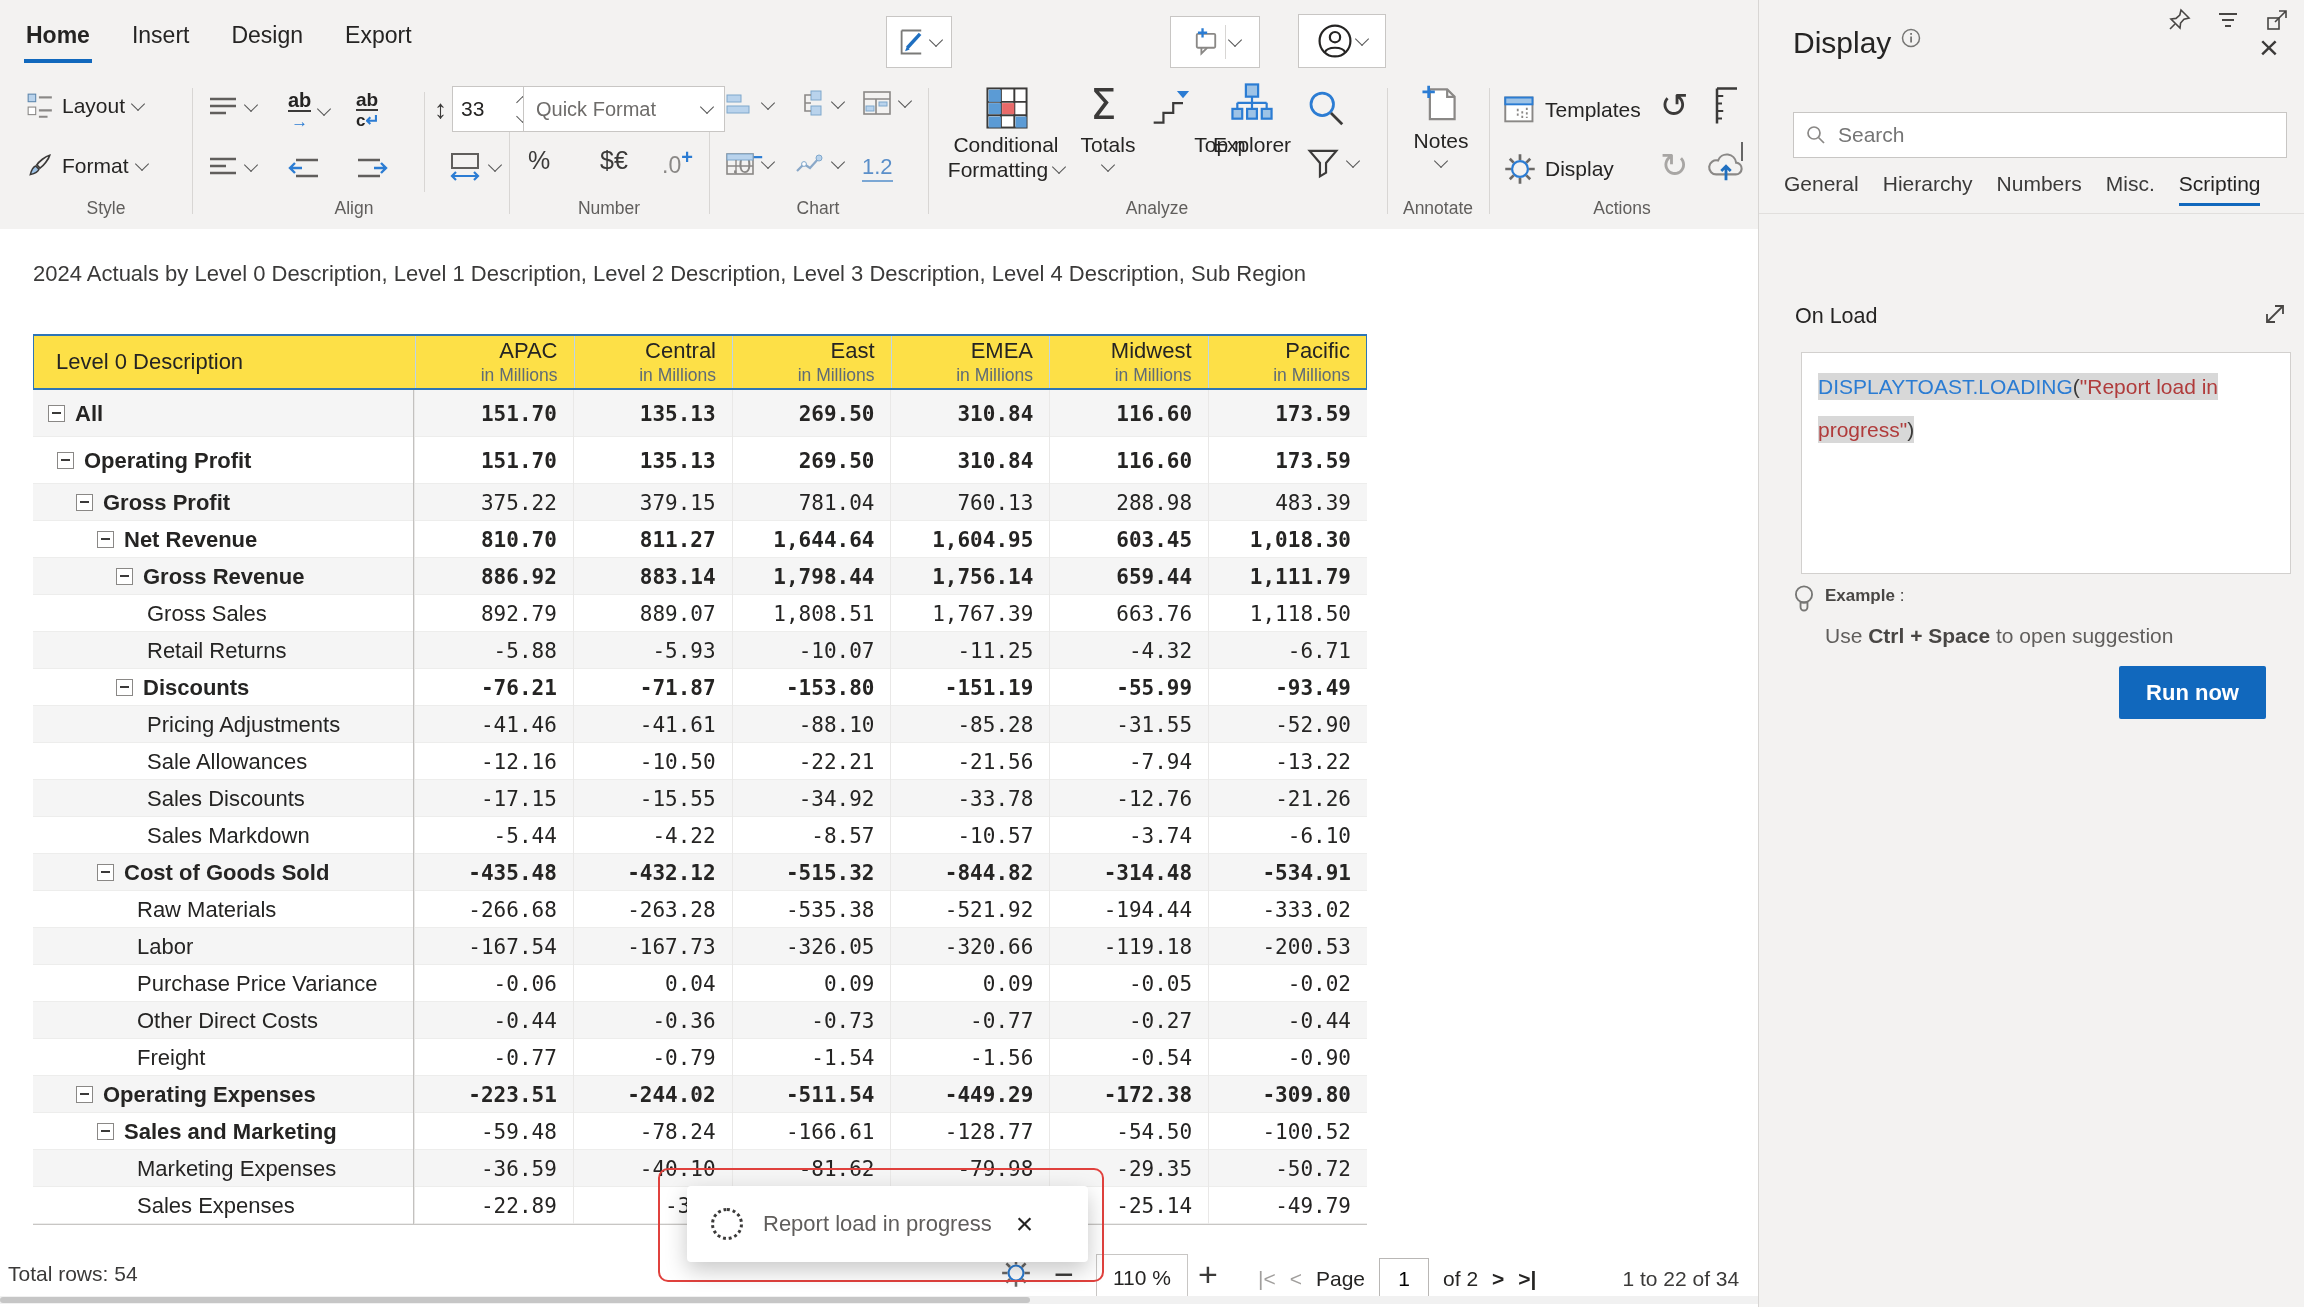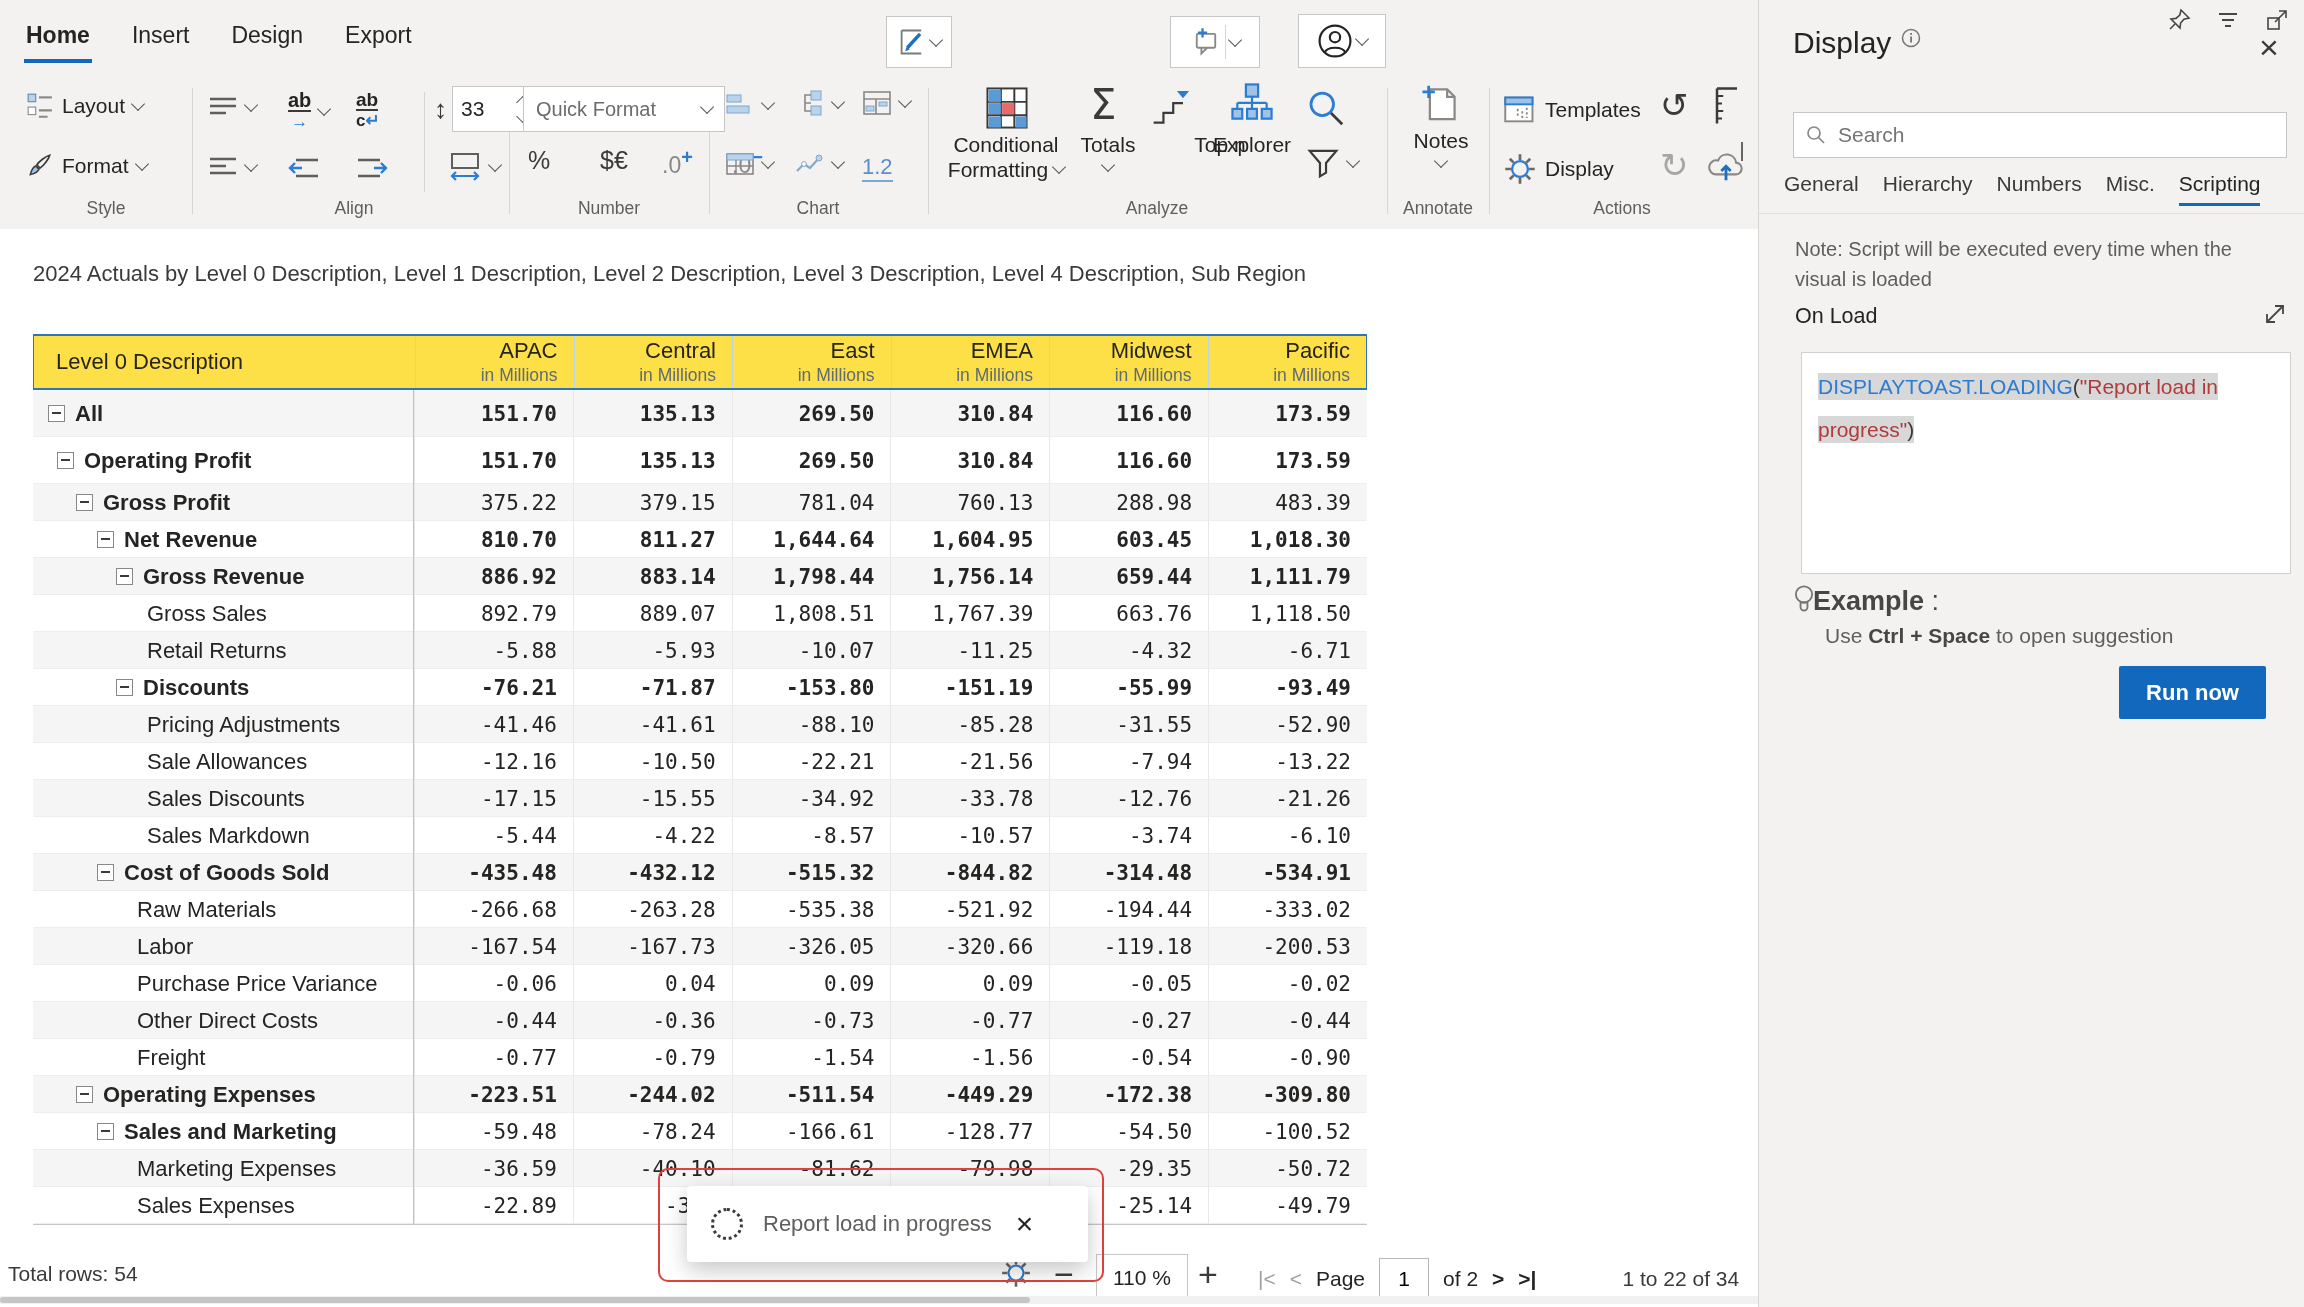--- a/index.html
+++ b/index.html
@@ -70,21 +70,21 @@
   .ptabs{position:absolute;left:25px;top:172px;display:flex;gap:24px;}
   .ptab{font-size:21px;color:#3b3a39;padding-bottom:10px;position:relative;cursor:pointer;}
   .ptab.active{color:#252423;}
   .ptab.active::after{content:"";position:absolute;left:0;right:0;bottom:0;height:3.5px;background:#1168bd;}
   .pdiv{position:absolute;left:0;top:213px;width:100%;height:1px;background:#e1dfdd;}
   .pnote{position:absolute;left:36px;top:234px;width:482px;font-size:20px;line-height:30px;color:#605e5c;}
   .ponload{position:absolute;left:36px;top:304px;font-size:21.5px;color:#252423;}
   .scriptbox{position:absolute;left:42px;top:352px;width:490px;height:222px;background:#fff;border:1px solid #d2d0ce;box-sizing:border-box;padding:12px 16px;font-size:21px;line-height:43px;cursor:text;}
   .sel{background:#d8d8d8;padding:2px 0;}
   .kw{color:#2b7cd3;}.str{color:#b03b3b;}.pn{color:#3b3a39;}
-  .pex-title{position:absolute;left:54px;top:586px;font-size:27px;color:#484644;font-weight:bold;}
+  .pex-title{position:absolute;left:66px;top:586px;font-size:17px;color:#484644;font-weight:bold;}
   .pex-line{position:absolute;left:66px;top:624px;font-size:21px;color:#605e5c;}
   .runnow{position:absolute;left:360px;top:666px;width:147px;height:53px;background:#1168bd;color:#fff;font-size:22px;font-weight:bold;display:flex;align-items:center;justify-content:center;border-radius:2px;cursor:pointer;}
   .winicons{position:absolute;left:408px;top:8px;display:flex;gap:25px;align-items:center;color:#484644;}
   .collchev{position:absolute;left:1741px;top:142px;z-index:3;cursor:pointer;}
   svg{display:block;}
 </style>
 </head>
 <body>
 
 <div class="ribbon">
@@ -770,21 +770,20 @@
 
   <div class="ptabs" id="ptabs">
       <div class="ptab">General</div>
       <div class="ptab">Hierarchy</div>
       <div class="ptab">Numbers</div>
       <div class="ptab">Misc.</div>
       <div class="ptab active">Scripting</div>
     </div>
   <div class="pdiv"></div>
 
-  <div class="pnote">Note: Script will be executed every time when the visual is loaded</div>
   <div class="ponload">On Load</div>
   <div class="abs" style="left:504px;top:302px;">
       <svg width="24" height="24" viewBox="0 0 24 24">
         <path d="M4 20L20 4" stroke="#484644" stroke-width="1.8"></path>
         <path d="M12 4h8v8M12 20H4v-8" stroke="#484644" fill="none" stroke-width="1.8"></path>
       </svg>
     </div>
 
   <div class="scriptbox">
     <div><span class="sel"><span class="kw">DISPLAYTOAST.LOADING</span><span class="pn">(</span><span class="str">"Report load in</span></span></div>

